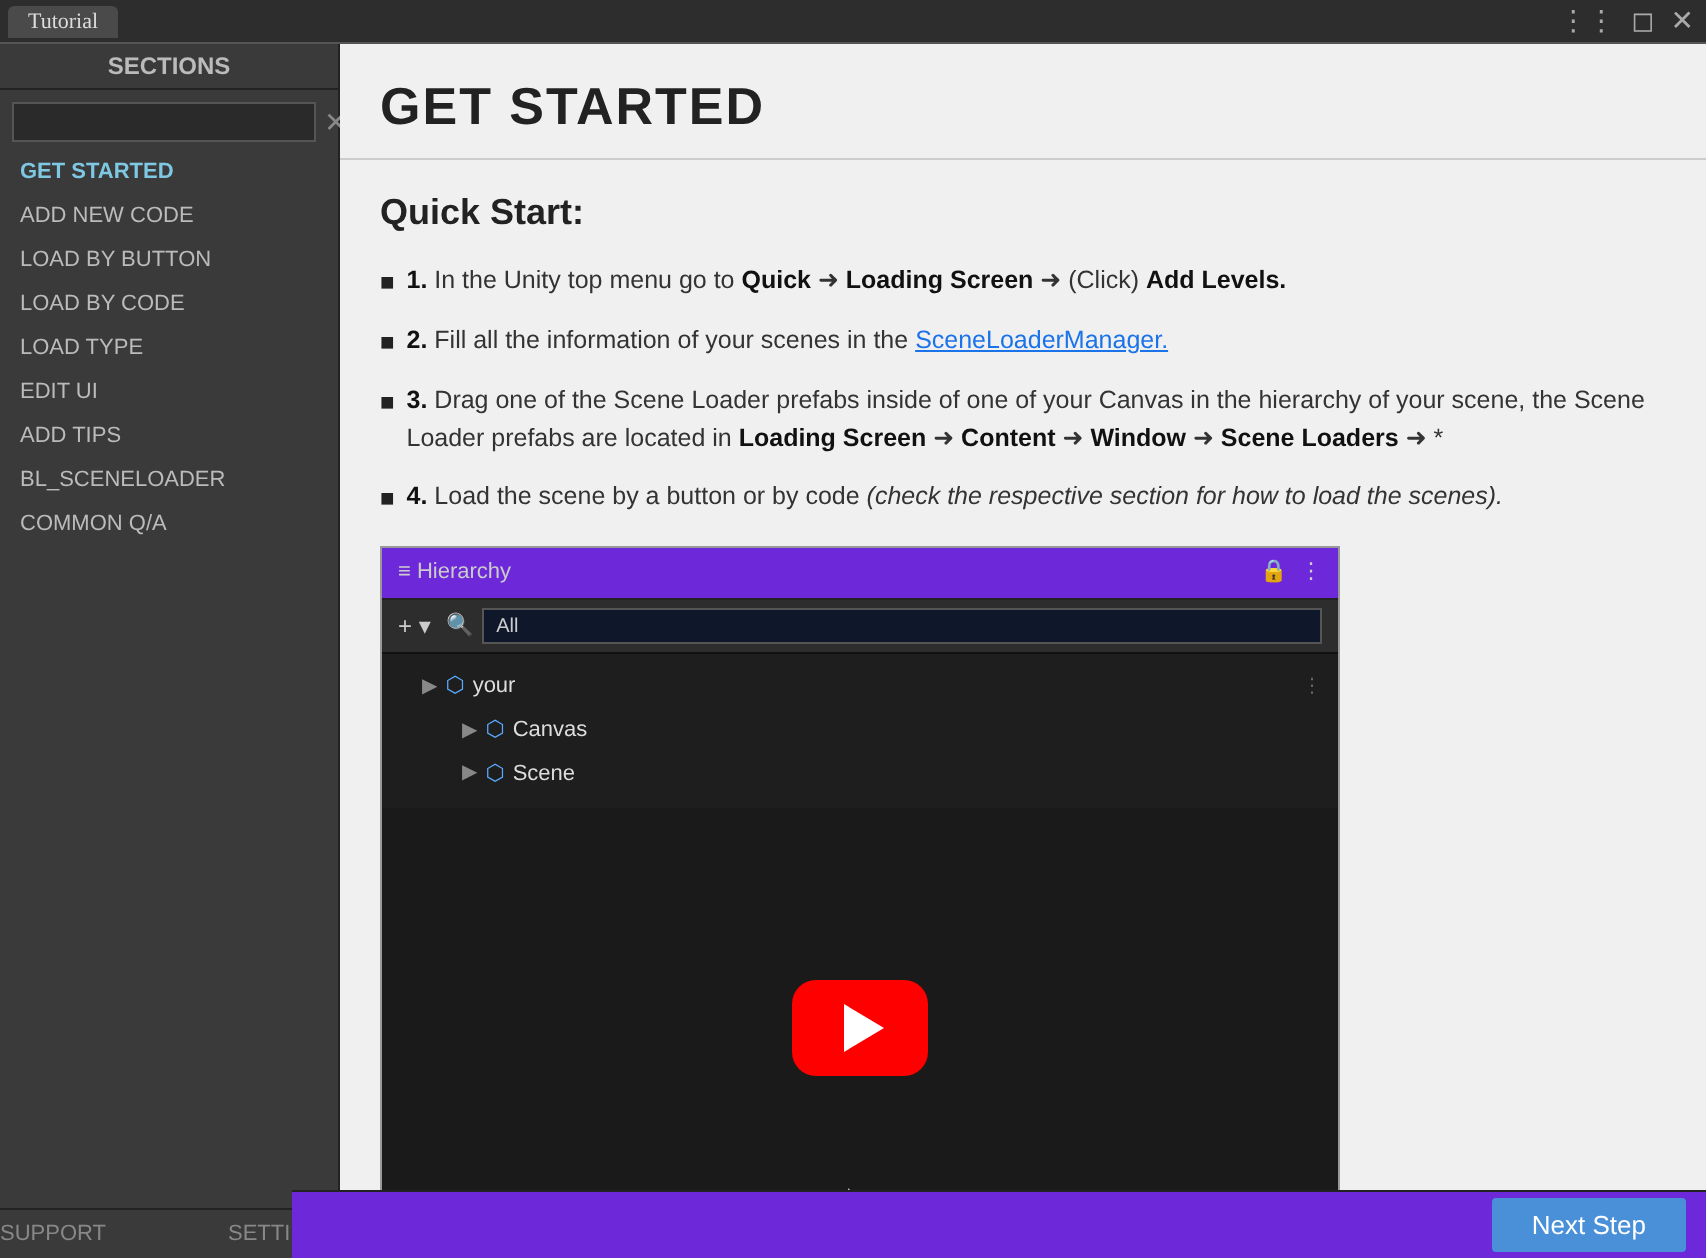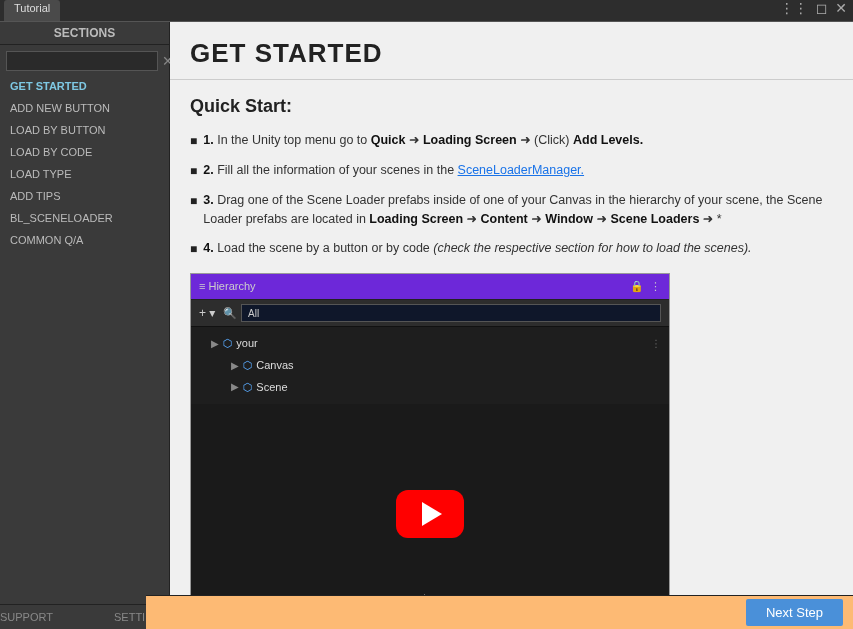--- a/index.html
+++ b/index.html
@@ -11,23 +11,25 @@
       height: 629px;
       overflow: hidden;
       color: #ccc;
     }
 
     
     .title-bar {
       background: #2d2d2d;
       height: 22px;
       display: flex;
+      align-items: center;
       justify-content: space-between;
       padding: 0 4px;
       border-bottom: 1px solid #555;
+      font-family: Liberation Serif, serif;
     }
     .title-bar-tab {
       background: #4a4a4a;
       color: #ddd;
       font-size: 11px;
       padding: 2px 10px;
       border-top-left-radius: 3px;
       border-top-right-radius: 3px;
     }
     .title-bar-controls {
@@ -336,24 +338,25 @@
     <div class="sidebar">
       <div style="background:#3a3a3a; padding:4px 8px; font-size:12px; font-weight:bold; color:#bbb; text-align:center; border-bottom:1px solid #222;">SECTIONS</div>
 
       <div class="search-area">
         <input type="text" class="search-input" value="" placeholder="" style="">
         <span class="search-clear">✕</span>
       </div>
 
       <div class="sidebar-nav">
         <div class="nav-item active">GET STARTED</div>
-        <div class="nav-item">ADD NEW BUTTON</div>
+        <div class="nav-item">ADD NEW CODE</div>
         <div class="nav-item">LOAD BY BUTTON</div>
         <div class="nav-item">LOAD BY CODE</div>
         <div class="nav-item">LOAD TYPE</div>
+        <div class="nav-item">EDIT UI</div>
         <div class="nav-item">ADD TIPS</div>
         <div class="nav-item">BL_SCENELOADER</div>
         <div class="nav-item">COMMON Q/A</div>
       </div>
 
       <div class="sidebar-footer">
         <span>SUPPORT</span>
         <span>SETTINGS</span>
       </div>
     </div>
@@ -446,20 +449,20 @@
 
           <div class="video-bottom-bar">
             <button class="video-play-btn">▶</button>
 
             <div class="scrubber"></div>
           </div>
         </div>
 
       </div>
 
-      <div style="position:fixed;bottom:0;right:0;left:146px;background:#fdba74;height:34px;display:flex;align-items:center;justify-content:flex-end;padding:0 10px;border-top:1px solid #222;z-index:10;">
+      <div style="position:fixed;bottom:0;right:0;left:146px;background:#6d28d9;height:34px;display:flex;align-items:center;justify-content:flex-end;padding:0 10px;border-top:1px solid #222;z-index:10;">
         <button class="next-step-btn">Next Step</button>
       </div>
 
     </div>
 
   </div>
 </div>
 
 </body></html>

